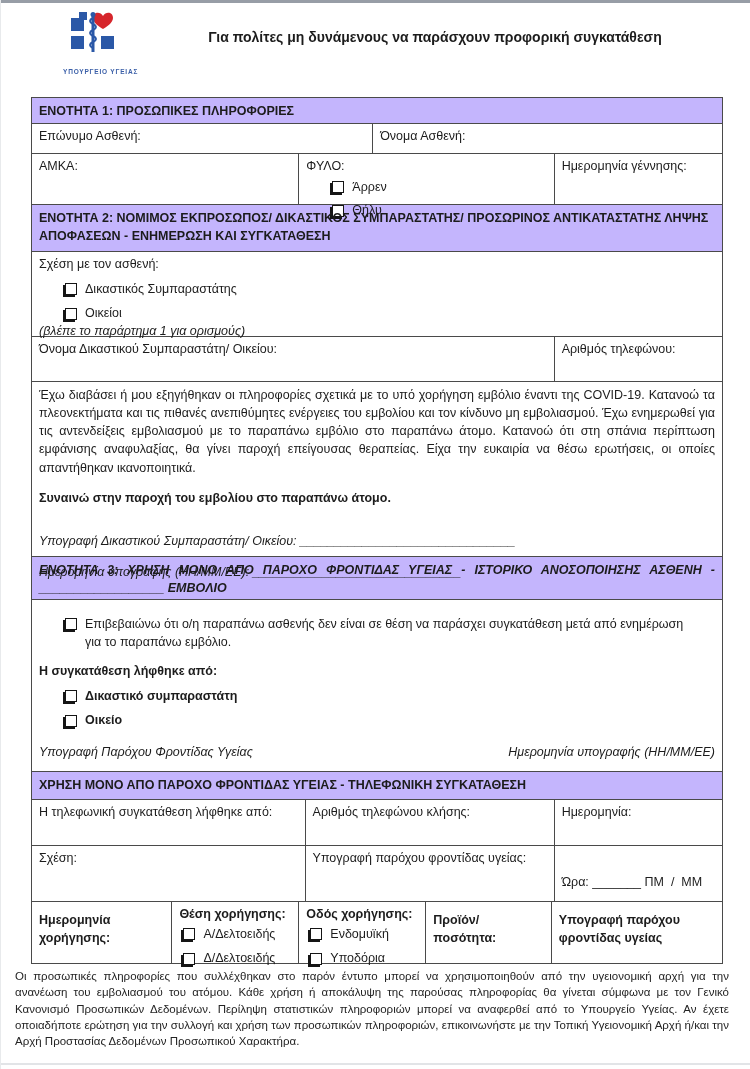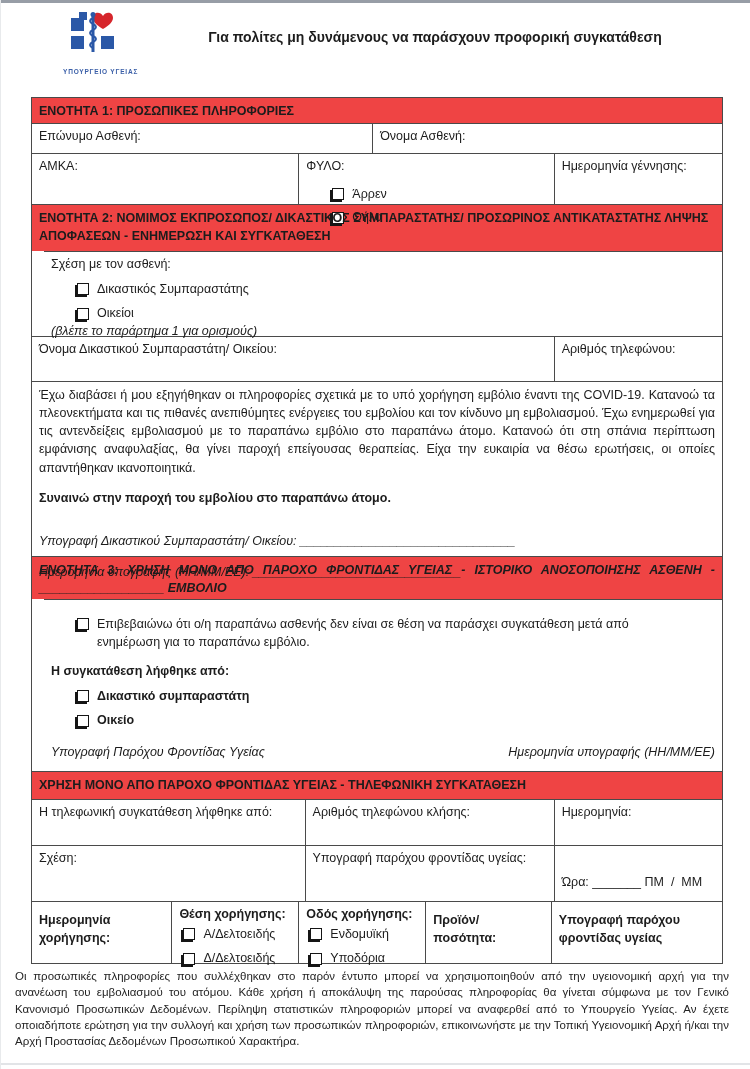--- a/index.html
+++ b/index.html
@@ -17,21 +17,21 @@
   .logo-wrap { width:128px; padding:4px 0 0 62px; box-sizing:border-box; text-align:center; }
   .logo-caption { font-size:6.5px; font-weight:bold; color:#3a5fa8; letter-spacing:0.8px; margin-top:2px; white-space:nowrap; }
   .titles { flex:1; text-align:center; padding:8px 10px 0 0; }
   .form-title { font-size:16px; font-weight:bold; letter-spacing:0.2px; }
   .form-subtitle { font-size:14px; font-weight:bold; margin-top:13px; }
 
   
   .form { position:absolute; left:30px; top:97px; width:692px; border:1px solid #4a4a4a; box-sizing:border-box; background:#fff; }
   .row { border-top:1px solid #4a4a4a; box-sizing:border-box; }
   .row:first-child { border-top:none; }
-  .sec-head { background:#ef4444; font-weight:bold; font-size:12.5px; padding:4px 7px; line-height:1.45; }
+  .sec-head { background:#c4b5fd; font-weight:bold; font-size:12.5px; padding:4px 7px; line-height:1.45; }
   .cells { display:flex; }
   .cell { padding:4px 7px; font-size:12.5px; box-sizing:border-box; line-height:1.4; }
   .cell + .cell { border-left:1px solid #4a4a4a; }
 
   .cb { display:inline-block; width:10px; height:10px; border:1.4px solid #151515; background:#fff;
         box-shadow:-2px 2px 0 0 #151515; margin:0 8px 0 2px; vertical-align:-1px; flex:0 0 auto; }
   .cb-line { margin:7px 0 0 24px; display:flex; align-items:center; font-size:12.5px; }
   .italic { font-style:italic; }
   .bold { font-weight:bold; }
   .just { text-align:justify; }
@@ -43,21 +43,21 @@
   .h-sec2body { height:85px; }
   .h-namerow { height:45px; }
   .h-consent { height:175px; }
   .h-sec3head { height:43px; }
   .h-sec3body { height:172px; }
   .h-phonehead { height:28px; }
   .h-phoner1 { height:46px; }
   .h-phoner2 { height:56px; }
   .h-adminrow { height:62px; }
 
-  .col-d { display:flex; flex-direction:column;margin-left:12px; }
+  .col-d { display:flex; flex-direction:column; }
   .push-bottom { margin-top:auto; }
   .sig-row { display:flex; justify-content:space-between; padding-bottom:6px; }
 
   .footer {
     position:absolute; left:14px; top:968px; width:714px;
     font-size:11.5px; line-height:1.42; text-align:justify; color:#242424;
   }
 </style>
 </head>
 <body>
@@ -90,21 +90,21 @@
 
     <div class="row cells h-sec1r1">
       <div class="cell" style="width:49.3%">Επώνυμο Ασθενή:</div>
       <div class="cell" style="width:50.7%">Όνομα Ασθενή:</div>
     </div>
 
     <div class="row cells h-sec1r2">
       <div class="cell" style="width:38.6%">ΑΜΚΑ:</div>
       <div class="cell" style="width:37.0%">
         <div>ΦΥΛΟ:</div>
-        <div class="cb-line" style="margin-top:10px">
+        <div class="cb-line" style="margin-top:3px">
           <span class="cb"></span>
           <span>Άρρεν</span>
         </div>
         <div class="cb-line" style="margin-top:6px">
           <span class="cb"></span>
           <span>Θήλυ</span>
         </div>
       </div>
       <div class="cell" style="width:24.4%">Ημερομηνία γέννησης:</div>
     </div>

